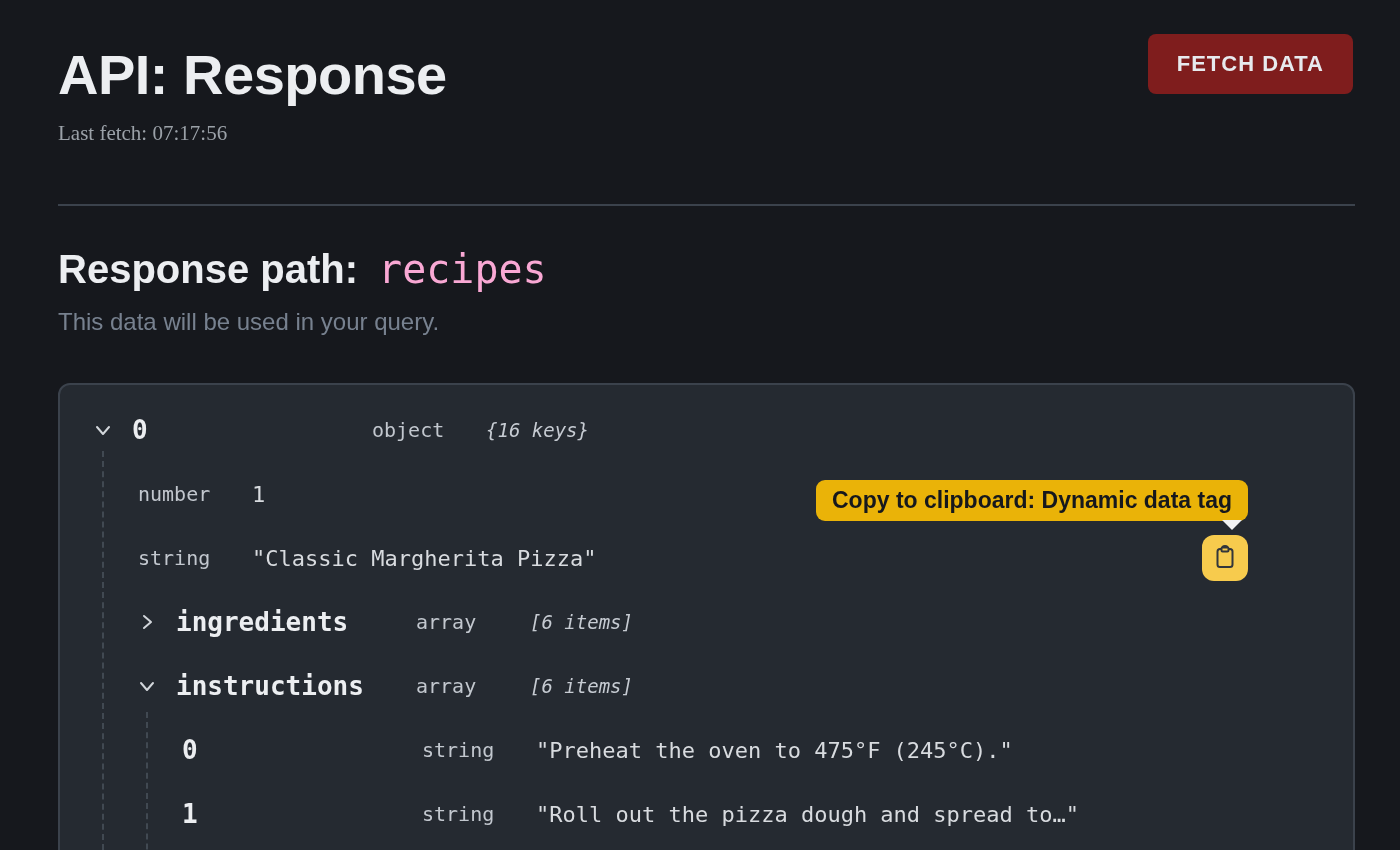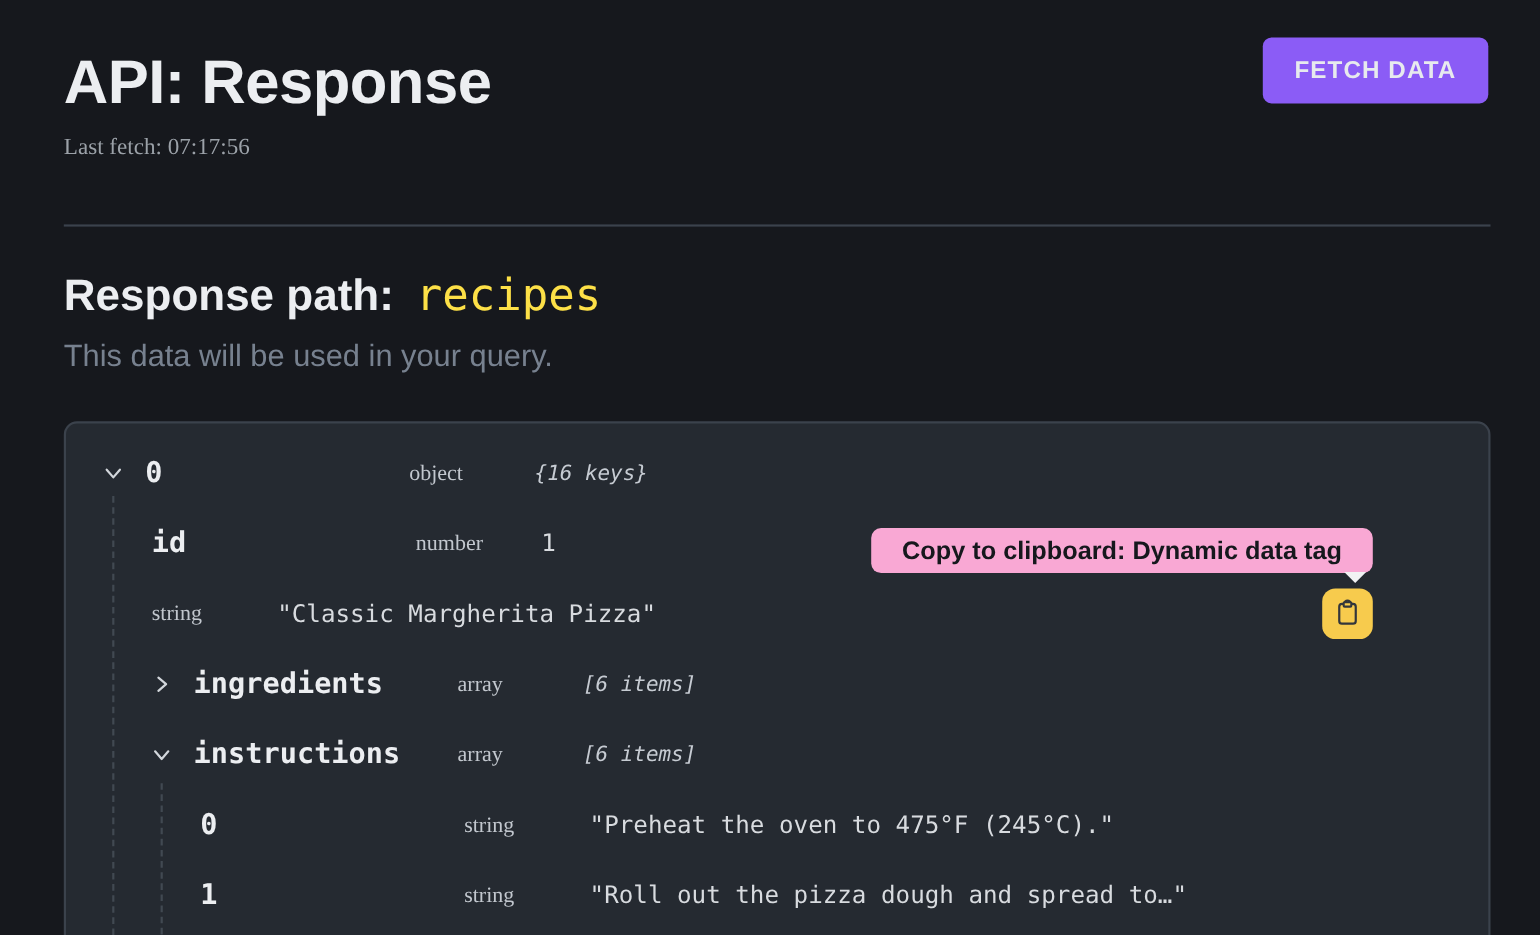--- a/index.html
+++ b/index.html
@@ -19,42 +19,42 @@
   .last-fetch {
     margin-top: 14px;
     font-family: Liberation Serif, serif;
     font-size: 21px; color: #9ba1a8;
   }
   .header-buttons {
     position: absolute; top: 34px; right: 47px;
     display: flex; gap: 10px;
   }
   .btn {
-    background: #8b5cf6; color: #e7eaee;
+    background: #7f1d1d; color: #e7eaee;
     border: none; border-radius: 8px;
     height: 60px; padding: 0 29px;
     font-family: "Liberation Sans", sans-serif;
     font-size: 22px; font-weight: bold; letter-spacing: 1px;
     cursor: pointer;
   }
 
   .divider {
     position: absolute; left: 58px; top: 204px;
     width: 1297px; height: 2px; background: #3b424c;
   }
 
   
   .section { position: absolute; left: 58px; top: 246px; }
   .section-heading { display: flex; align-items: baseline; gap: 20px; text-align: center; }
   .section-title { font-size: 40px; font-weight: bold; color: #eceef1; }
   .section-path {
     font-family: "DejaVu Sans Mono", monospace;
-    font-size: 40px; color: #fde047; font-weight: normal;
-  }
-  .section-subtitle { margin-top: 16px; font-size: 28px; color: #77818f; }
+    font-size: 40px; color: #f9a8d4; font-weight: normal;
+  }
+  .section-subtitle { margin-top: 16px; font-size: 24px; color: #77818f; }
 
   
   .panel {
     position: absolute; left: 58px; top: 383px;
     width: 1297px; height: 600px;
     background: #252a31;
     border: 2px solid #3b424c;
     border-radius: 12px;
     padding-top: 13px;
     overflow: hidden;
@@ -86,21 +86,20 @@
 
   .k {
     width: 240px; flex: none;
     font-size: 26px; font-weight: bold; color: #eceef1;
     white-space: nowrap; overflow: hidden;
   }
   .t {
     width: 100px; flex: none;
     font-size: 20px; color: #c2c7ce;
     white-space: nowrap;
-    font-family: Liberation Serif, serif;
   }
   .v {
     padding-left: 14px;
     font-size: 22px; color: #d8dbdf;
     white-space: nowrap; overflow: hidden; text-overflow: clip;
   }
   .m {
     padding-left: 14px;
     font-size: 19px; font-style: italic; color: #c6cbd2;
     white-space: nowrap;
@@ -110,22 +109,22 @@
   .copy-btn {
     position: absolute; right: 105px; top: 9px;
     width: 46px; height: 46px;
     border: none; border-radius: 12px;
     background: #f7cb4d;
     display: flex; align-items: center; justify-content: center;
     cursor: pointer;
   }
   .tooltip {
     position: absolute; right: 105px; top: -46px;
-    height: 41px; padding: 0 28px;
-    background: #f9a8d4; color: #16181d;
+    height: 41px; padding: 0 16px;
+    background: #eab308; color: #16181d;
     border-radius: 9px;
     display: flex; align-items: center;
     font-family: "Liberation Sans", sans-serif;
     font-size: 23px; font-weight: bold;
     white-space: nowrap;
     z-index: 5;
   }
   .tooltip::after {
     content: "";
     position: absolute; bottom: -9px; right: 6px;
@@ -165,21 +164,20 @@
       <svg width="18" height="18" viewBox="0 0 18 18">
           <polyline points="3,6 9,13 15,6" fill="none" stroke="#d2d6db" stroke-width="2" stroke-linecap="round" stroke-linejoin="round"></polyline>
         </svg>
     </span>
     <span class="k">0</span>
     <span class="t">object</span>
     <span class="m">{16 keys}</span>
   </div>
 
   <div class="trow indent-child">
-    <span class="k">id</span>
     <span class="t">number</span>
     <span class="v">1</span>
   </div>
 
   <div class="trow indent-child">
     <span class="t">string</span>
     <span class="v">"Classic Margherita Pizza"</span>
     <div class="tooltip">Copy to clipboard: Dynamic data tag</div>
     <button class="copy-btn">
       <span>

